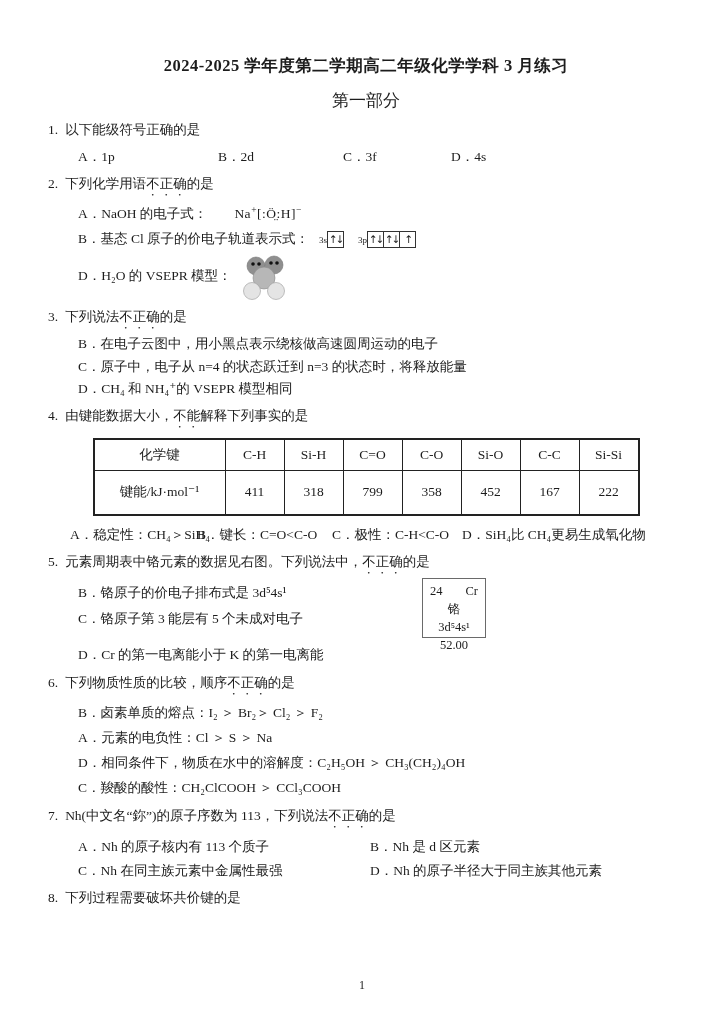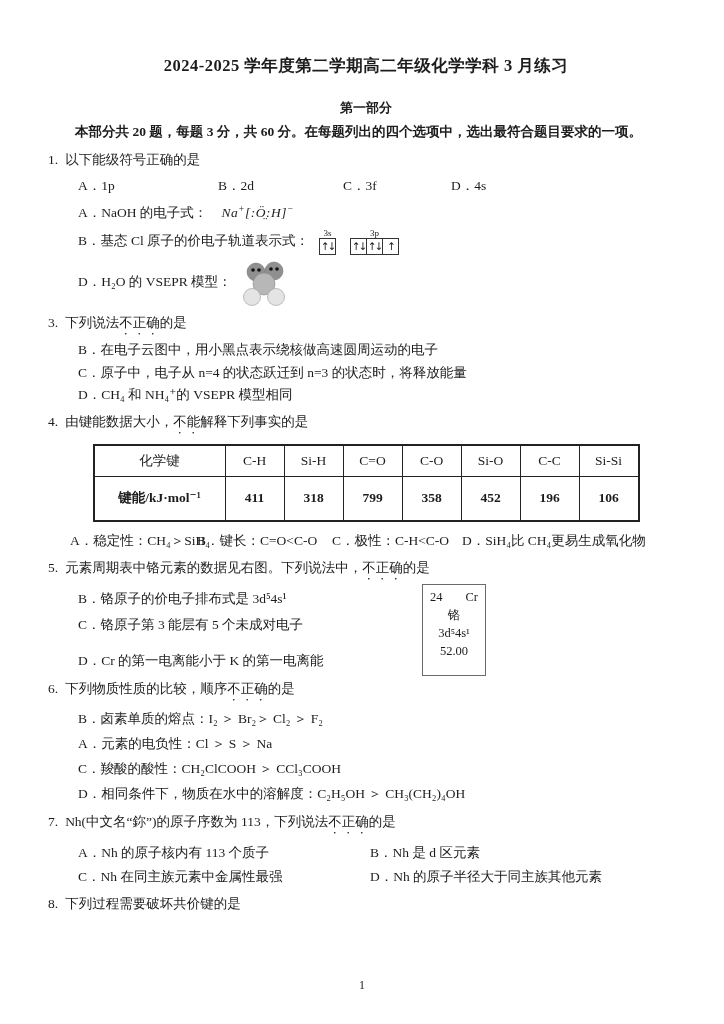--- a/index.html
+++ b/index.html
@@ -5,94 +5,94 @@
   html,body { margin:0; padding:0; }
   body {
     width:724px; height:1024px; overflow:hidden;
     background:#ffffff; color:#1c1c1c;
     font-family:"Liberation Serif","DejaVu Serif",serif;
     font-size:13.5px; line-height:1.5;
   }
   .page { position:relative; box-sizing:border-box; width:724px; height:1024px; padding:54px 40px 0 48px; }
 
   .doc-title { margin:0; text-align:center; font-size:16.5px; font-weight:bold; letter-spacing:.5px; }
-  .section-heading { margin:19px 0 5px; text-align:center; font-size:13px; font-weight:bold; }
+  .section-heading { margin:9px 0 5px; text-align:center; font-size:17px; font-weight:normal; }
   .intro { margin:0 0 6px; font-weight:bold; text-indent:2em; }
 
   .q { margin-top:7px; }
   .stem { white-space:nowrap; }
   .qnum { margin-right:7px; }
   .emph {
     -webkit-text-emphasis:filled dot; -webkit-text-emphasis-position:under right;
     text-emphasis:filled dot; text-emphasis-position:under right;
   }
   .opt-line { padding-left:30px; margin:5px 0; white-space:nowrap; }
   .opts-row { display:flex; padding-left:30px; margin:6px 0; white-space:nowrap; }
   .w140 { width:140px; } .w125 { width:125px; } .w108 { width:108px; }
   .w127 { width:127px; } .w135 { width:135px; } .w130 { width:130px; }
   .cols-2 { display:flex; padding-left:30px; margin:4px 0; white-space:nowrap;gap:27px; }
   .colL-265 { width:265px; }
   .row4 { padding-left:22px; }
 
   
-  .eformula { margin-left:14px; letter-spacing:.5px;font-style:italic; }
+  .eformula { margin-left:27px; letter-spacing:.5px; }
   .sup { vertical-align:super; font-size:9.5px; line-height:0; }
 
   
   .orb-group { display:inline-flex; gap:14px; vertical-align:middle; margin-left:10px; }
-  .orb-sub { display:inline-flex; flex-direction:column; align-items:center; }
+  .orb-sub { display:inline-flex; flex-direction:row; align-items:center; }
   .orb-label { font-size:9px; line-height:10px; }
   .orb-row { display:flex; }
   .obox {
     width:15px; height:15px; border:1px solid #333; margin-left:-1px;
     font-size:10.5px; line-height:15px; text-align:center; letter-spacing:-2px;
     font-family:"DejaVu Sans","Liberation Sans",sans-serif;
   }
   .orb-row .obox:first-child { margin-left:0; }
 
   
   .mol { vertical-align:middle; margin-left:8px; }
 
   
   .ktable { border-collapse:collapse; margin:7px auto 9px; border:2px solid #222; }
   .ktable td { border:1px solid #222; text-align:center; padding:5px 6px; min-width:46px; }
   .ktable .lead { min-width:118px; }
-  .ktable .body-row td { padding:11px 6px;font-weight:bold; }
+  .ktable .body-row td { padding:11px 6px; }
 
   
   .q5-wrap { position:relative; }
   .cr-tile {
-    position:absolute; left:374px; top:26px; width:64px; height:92px;
+    position:absolute; left:374px; top:26px; width:64px; height:60px;
     border:1px solid #6a6a6a; text-align:center; font-size:12.5px; line-height:1.45;
     padding-top:3px; box-sizing:border-box;
   }
   .cr-top { display:flex; justify-content:space-between; padding:0 7px; }
 
   .page-number { position:absolute; left:0; right:0; bottom:30px; text-align:center; font-size:12px; }
 </style>
 </head>
 <body>
 
 <div class="page">
 
   <h1 class="doc-title">2024-2025 学年度第二学期高二年级化学学科 3 月练习</h1>
   <h2 class="section-heading">第一部分</h2>
-  <p class="intro">本部分共 20 题，每题 3 分，共 60 分。在每题列出的四个选项中，选出最符合题目要求的一项。</p>
 
   <div class="q">
     <div class="stem"><span class="qnum">1.</span><span>以下能级符号正确的是</span></div>
     <div class="opts-row">
       <span class="w140">A．1p</span>
       <span class="w125">B．2d</span>
       <span class="w108">C．3f</span>
       <span>D．4s</span>
     </div>
   </div>
 
   <div class="q">
+    <div class="stem"><span class="qnum">2.</span><span>下列化学用语</span><span class="emph">不正确</span><span>的是</span></div>
     <div class="opt-line"><span>A．NaOH 的电子式：</span><span class="eformula"><span>Na</span><span class="sup">+</span><span>[:Ö̤:H]</span><span class="sup">−</span></span></div>
     <div class="opt-line"><span>B．基态 Cl 原子的价电子轨道表示式：</span><span class="orb-group">
           <span class="orb-sub">
             <span class="orb-label">3s</span>
             <span class="orb-row">
               <span class="obox">↑↓</span>
             </span>
           </span>
           <span class="orb-sub">
             <span class="orb-label">3p</span>
@@ -137,22 +137,22 @@
         <td>C-C</td>
         <td>Si-Si</td>
       </tr>
       <tr class="body-row">
         <td class="lead">键能/kJ·mol⁻¹</td>
         <td>411</td>
         <td>318</td>
         <td>799</td>
         <td>358</td>
         <td>452</td>
-        <td>196</td>
-        <td>106</td>
+        <td>167</td>
+        <td>222</td>
       </tr>
     </tbody>
       </table>
     <div class="opts-row row4">
       <span class="w127">A．稳定性：CH₄＞SiH₄</span>
       <span class="w135">B．键长：C=O&lt;C-O</span>
       <span class="w130">C．极性：C-H&lt;C-O</span>
       <span>D．SiH₄比 CH₄更易生成氧化物</span>
     </div>
   </div>
@@ -170,22 +170,22 @@
       <div>铬</div>
       <div>3d⁵4s¹</div>
       <div>52.00</div>
     </div>
   </div>
 
   <div class="q">
     <div class="stem"><span class="qnum">6.</span><span>下列物质性质的比较，顺序</span><span class="emph">不正确</span><span>的是</span></div>
     <div class="opt-line">B．卤素单质的熔点：I₂ ＞ Br₂＞ Cl₂ ＞ F₂</div>
     <div class="opt-line">A．元素的电负性：Cl ＞ S ＞ Na</div>
+    <div class="opt-line">D．相同条件下，物质在水中的溶解度：C₂H₅OH ＞ CH₃(CH₂)₄OH</div>
     <div class="opt-line">C．羧酸的酸性：CH₂ClCOOH ＞ CCl₃COOH</div>
-    <div class="opt-line">D．相同条件下，物质在水中的溶解度：C₂H₅OH ＞ CH₃(CH₂)₄OH</div>
   </div>
 
   <div class="q">
     <div class="stem"><span class="qnum">7.</span><span>Nh(中文名“鉨”)的原子序数为 113，下列说法</span><span class="emph">不正确</span><span>的是</span></div>
     <div class="cols-2" style="margin-top:6px;">
       <span class="colL-265">A．Nh 的原子核内有 113 个质子</span>
       <span>B．Nh 是 d 区元素</span>
     </div>
     <div class="cols-2">
       <span class="colL-265">C．Nh 在同主族元素中金属性最强</span>

